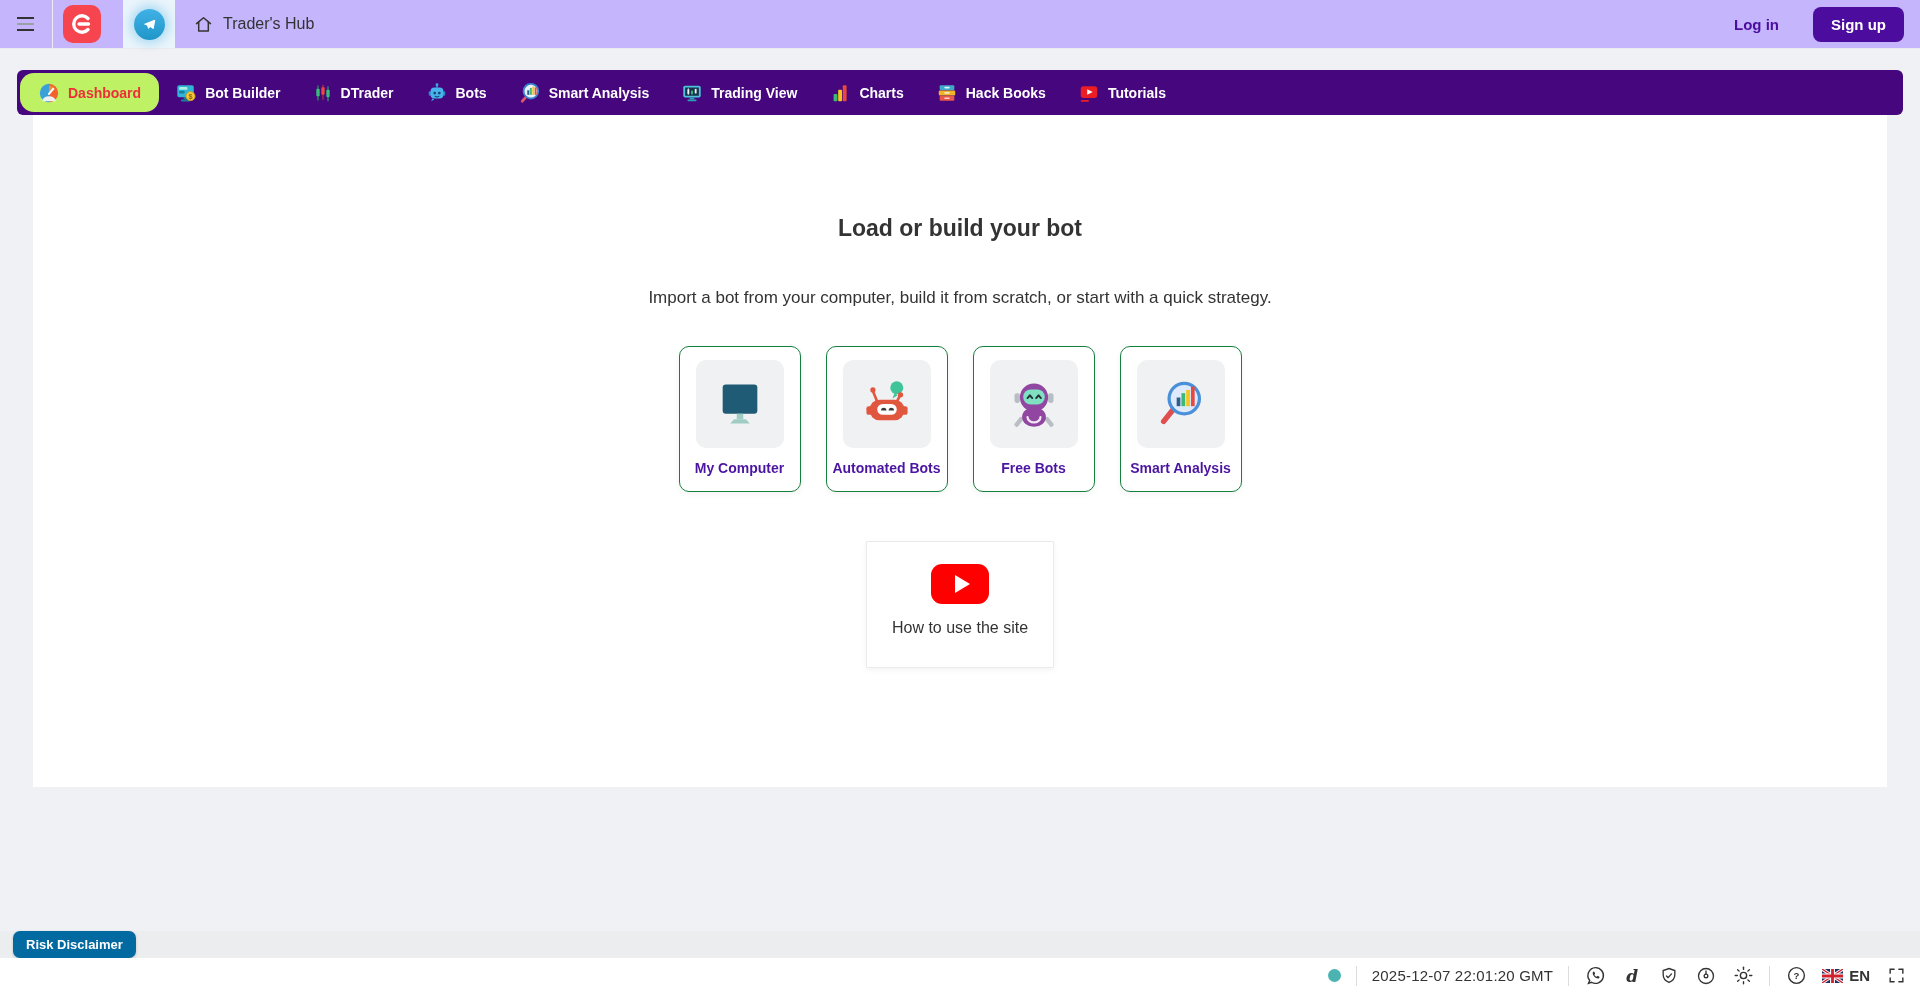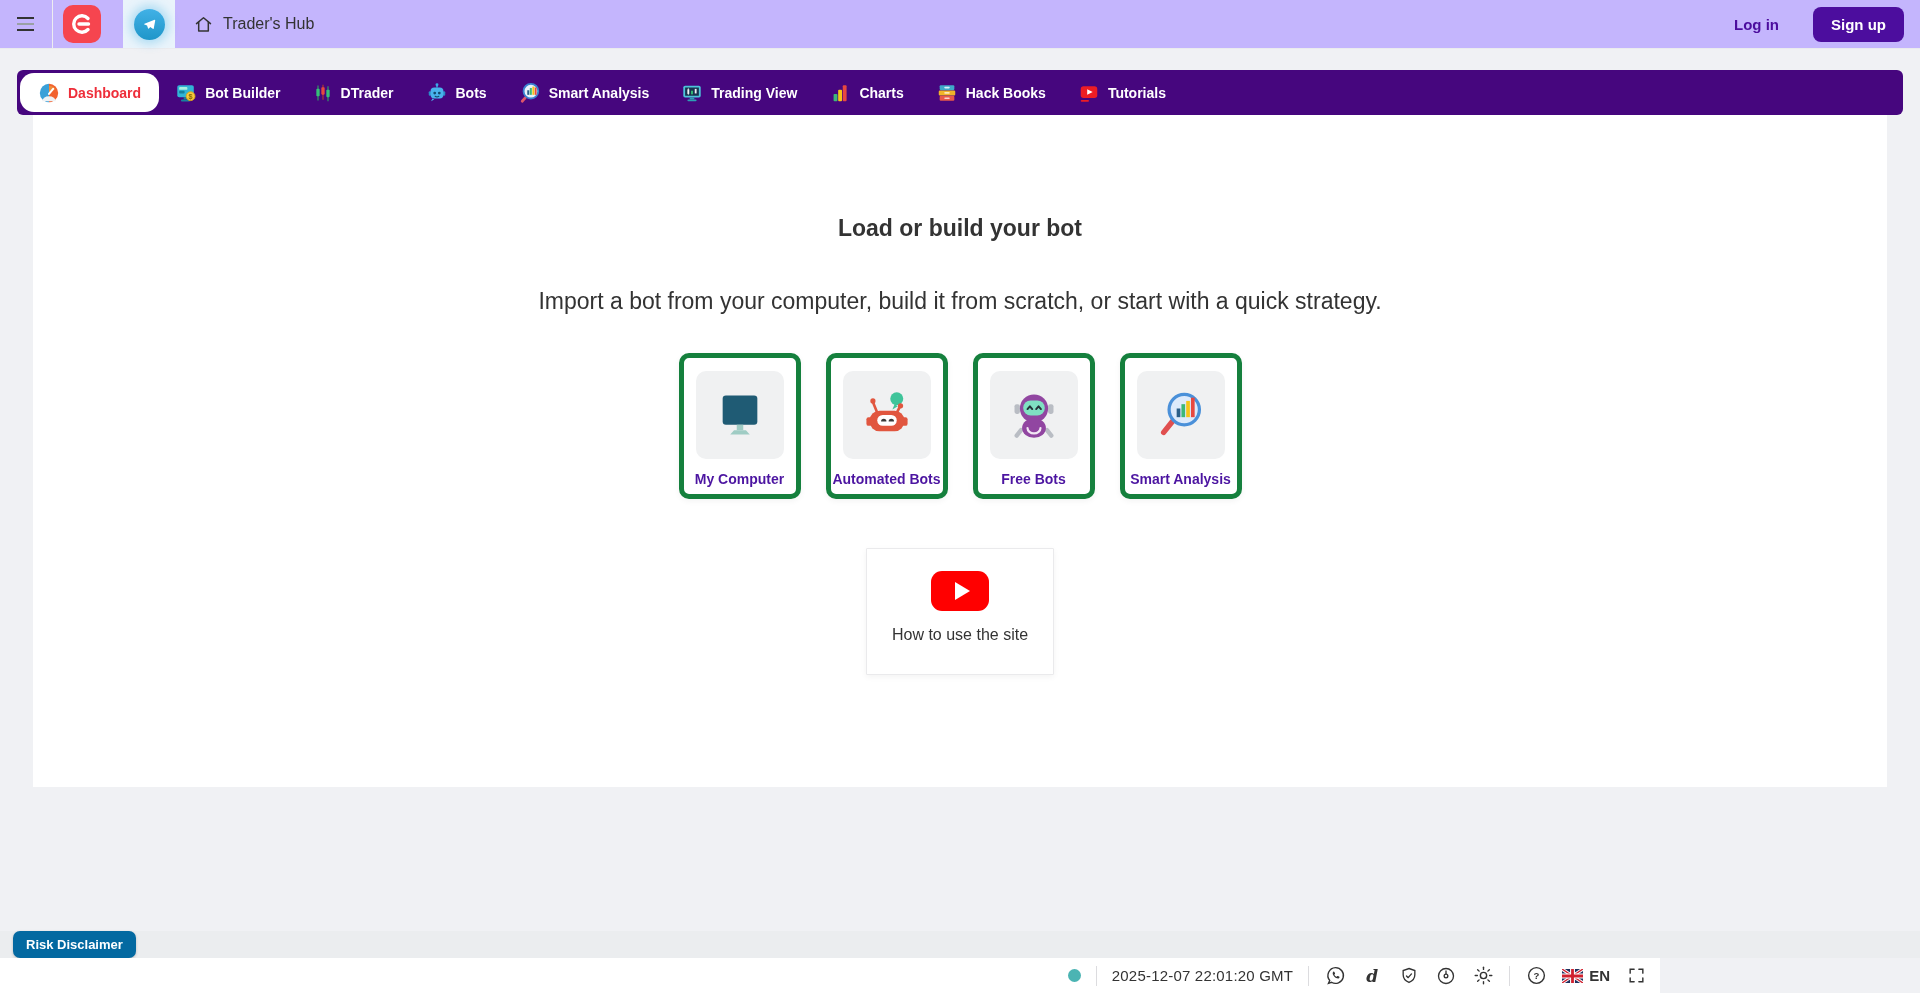--- a/index.html
+++ b/index.html
@@ -43,34 +43,34 @@
   .nav {
     position:absolute; top:70px; left:17px; width:1886px; height:45px;
     background:#46067e; border-radius:6px;
     display:flex; align-items:center; padding:0 3px;
   }
   .tab {
     display:flex; align-items:center; gap:8px;
     color:#fff; font-weight:700; font-size:14px;
     padding:0 16px; height:39px; border-radius:14px; cursor:pointer; white-space:nowrap;
   }
-  .tab.active { background:#ffffff; color:#ee2e3a; padding:0 18px; }
+  .tab.active { background:#bef264; color:#ee2e3a; padding:0 18px; }
   .tab .ticon { display:flex; align-items:center; }
   
   .main {
     position:absolute; top:115px; left:33px; width:1854px; height:672px;
     background:#ffffff;
     display:flex; flex-direction:column; align-items:center;text-align:right;
   }
   .main h1 { margin-top:100px; font-size:23px; font-weight:700; color:#333; }
-  .subtitle { margin-top:46px; font-size:23px; color:#333; }
+  .subtitle { margin-top:46px; font-size:17px; color:#333; }
   .cards { margin-top:38px; display:flex; gap:25px; }
   .card {
     width:122px; height:146px; background:#fff;
-    border:5px solid #15803d; border-radius:10px;
+    border:1px solid #15803d; border-radius:10px;
     box-shadow:0 2px 6px rgba(0,0,0,.05);
     display:flex; flex-direction:column; align-items:center; cursor:pointer;
   }
   .tile {
     margin-top:13px; width:88px; height:88px; border-radius:10px; background:#f0f1f2;
     display:flex; align-items:center; justify-content:center;
   }
   .card-label { margin-top:12px; font-size:14px; font-weight:700; color:#4c15a1; white-space:nowrap; }
   .video-card {
     margin-top:49px; width:188px; height:127px; background:#fff;
@@ -84,21 +84,21 @@
   
   .footer-band { position:absolute; left:0; bottom:35px; width:1920px; height:27px; background:#ebedef; }
   .risk-btn {
     position:absolute; left:13px; bottom:35px; height:27px;
     background:#0369a1; color:#fff; font-weight:700; font-size:13px;
     border:none; border-radius:7px; padding:0 13px; cursor:pointer;
     box-shadow:0 1px 3px rgba(0,0,0,.2);
   }
   
   .statusbar {
-    position:absolute; left:0; bottom:0; width:1660px; height:35px; background:#fff;
+    position:absolute; left:0; bottom:0; width:1920px; height:35px; background:#fff;
     display:flex; align-items:center; justify-content:flex-end; gap:15px;
     padding-right:13px; font-size:15px; color:#333;
   }
   .dot { width:13px; height:13px; border-radius:50%; background:#4bb4b3; }
   .sdiv { width:1px; height:20px; background:#dcdcdf; }
   .sb-ic { display:flex; align-items:center; justify-content:center; width:22px; height:22px; cursor:pointer; }
   .deriv-d { font-family:"DejaVu Serif", serif; font-style:italic; font-weight:700; font-size:17px; color:#333; }
   .lang { display:flex; align-items:center; gap:6px; cursor:pointer; }
   .lang b { font-size:15px; }
   .dt { letter-spacing:.2px; }

